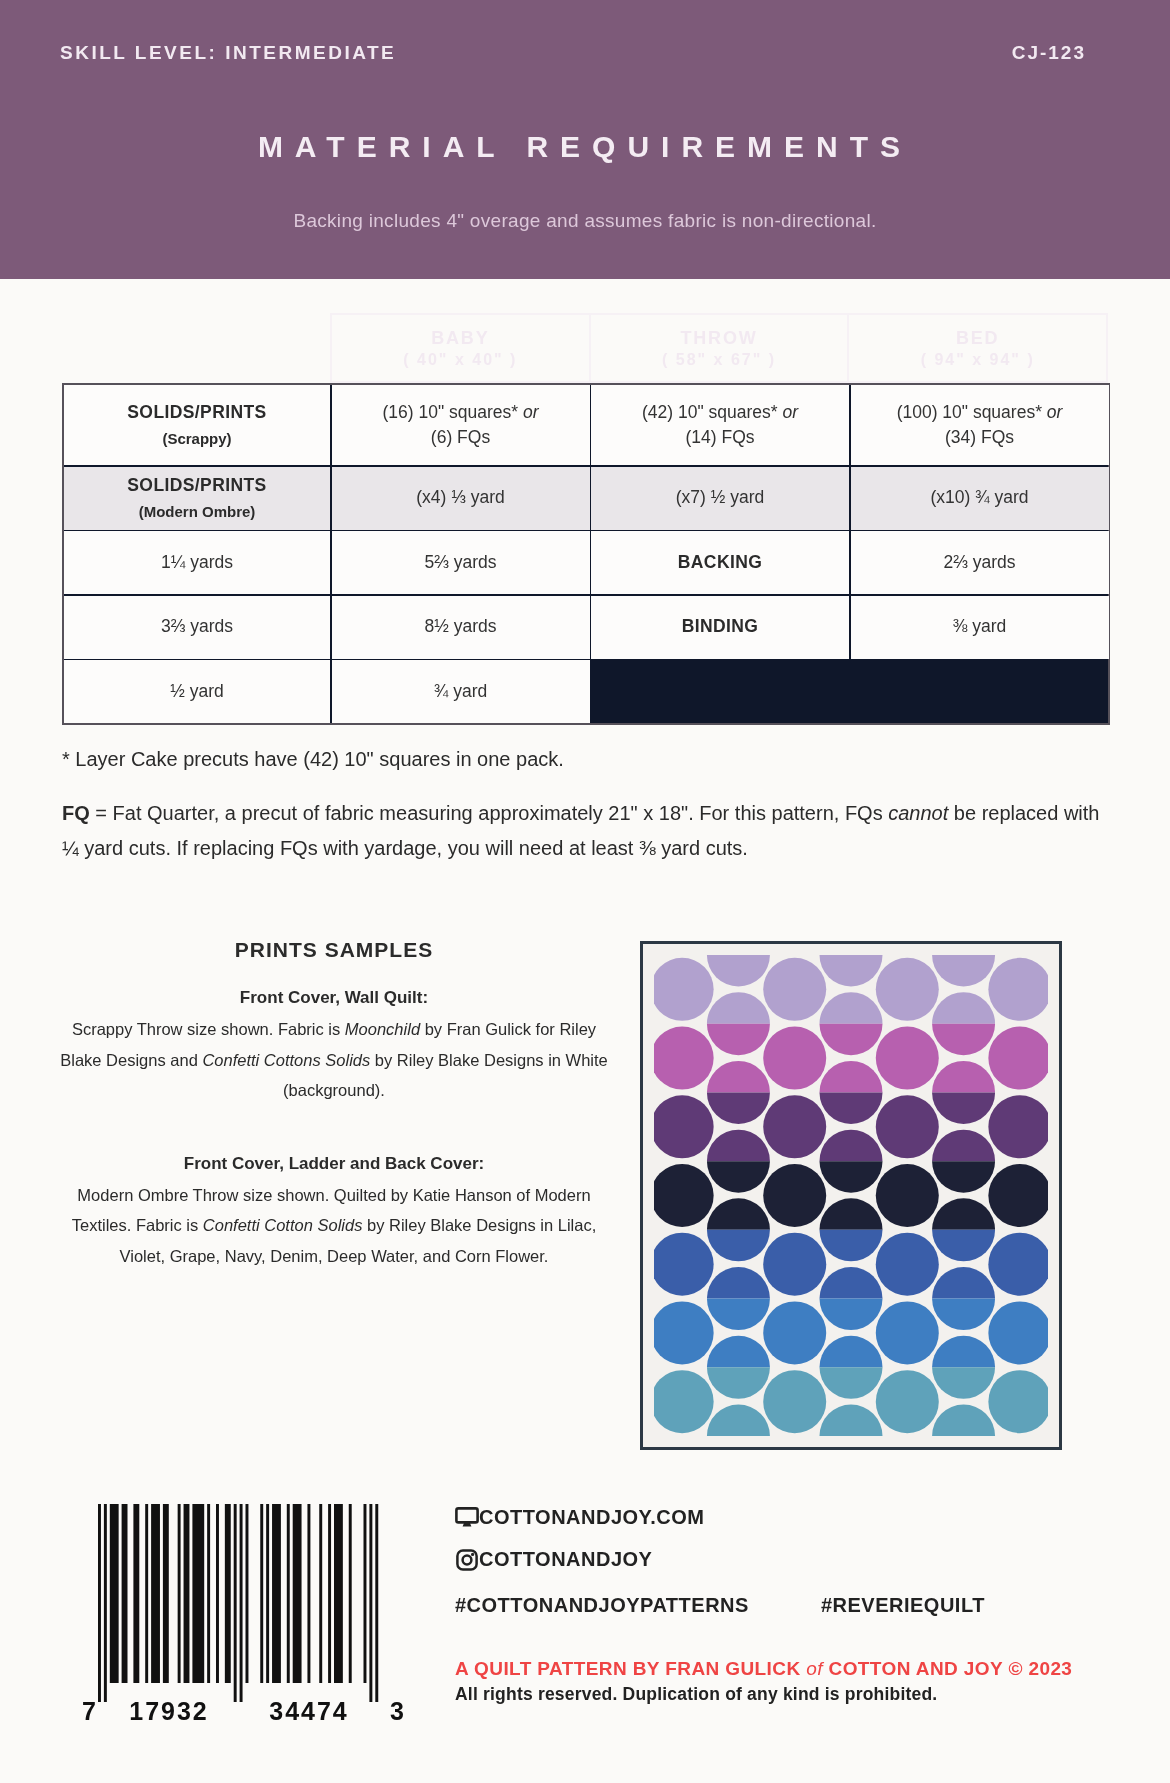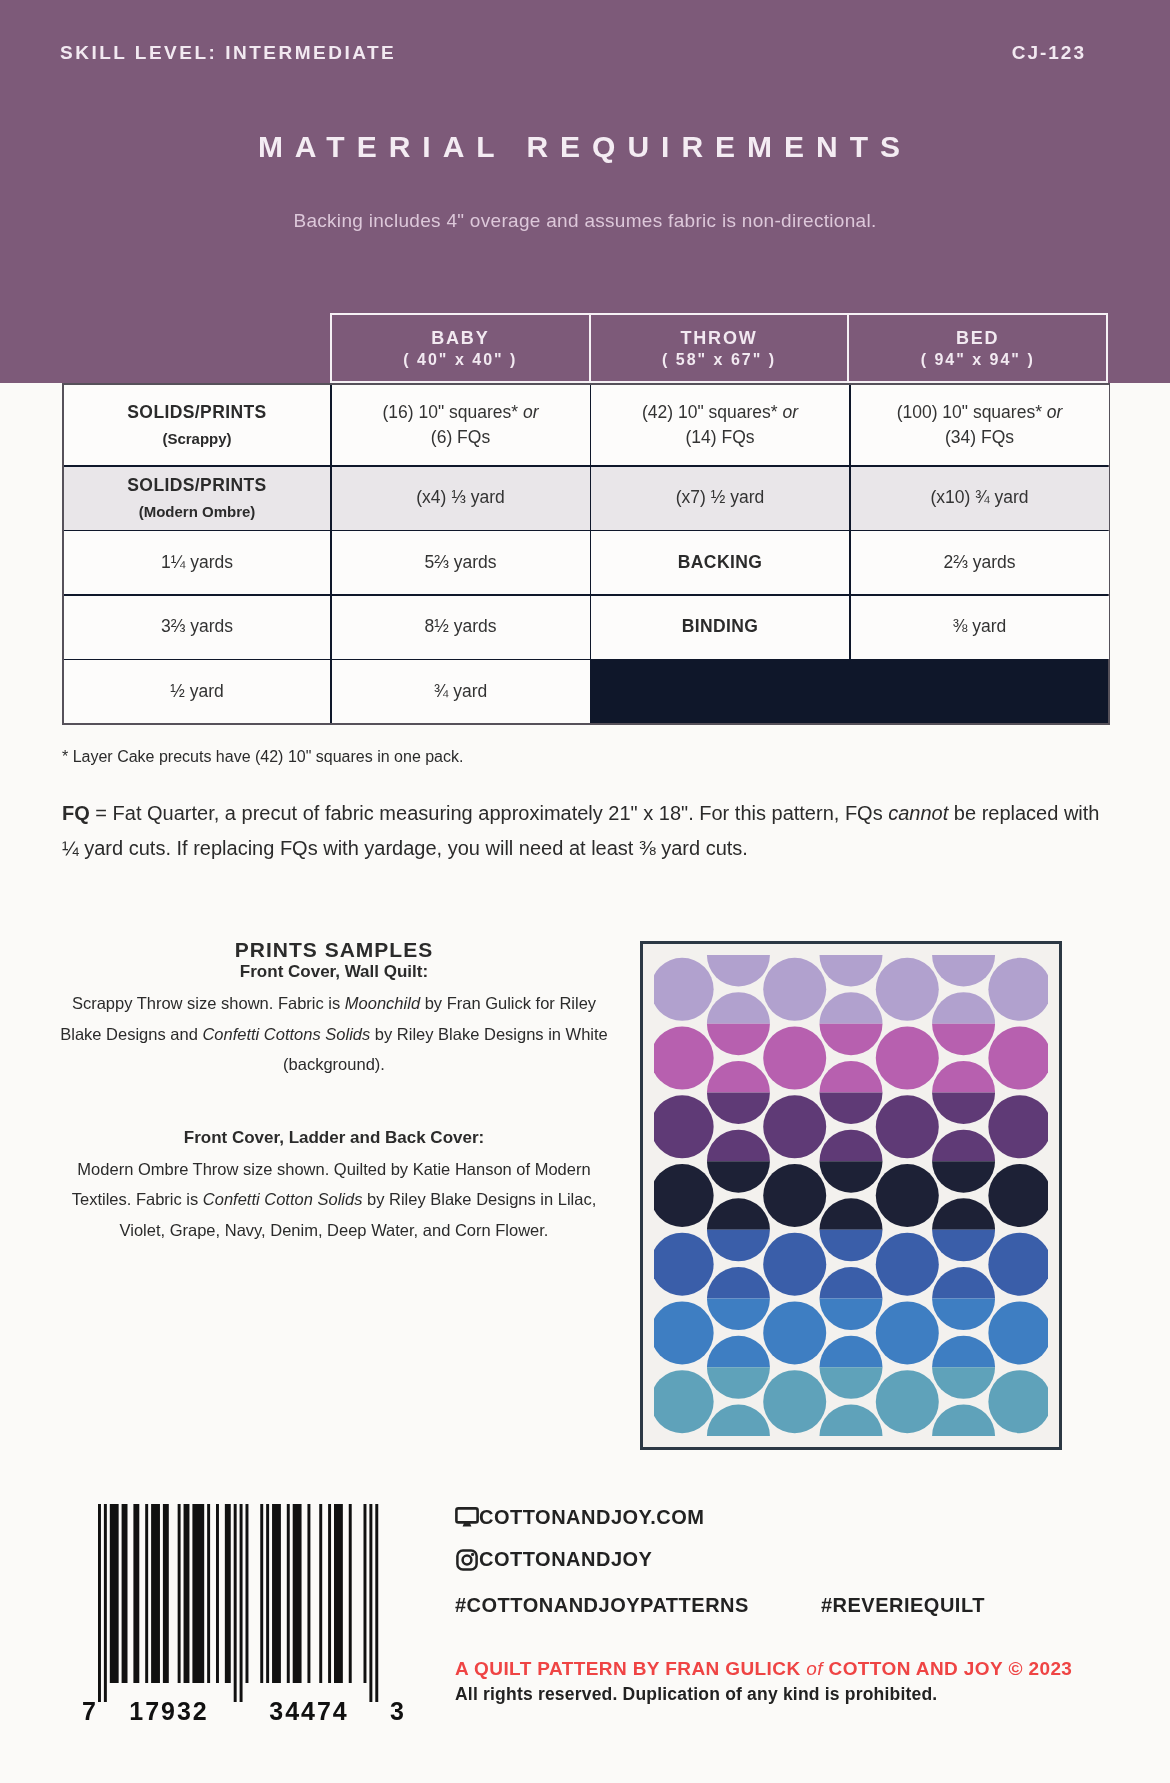--- a/index.html
+++ b/index.html
@@ -2,21 +2,21 @@
 <html><head>
 <meta charset="utf-8">
 <style>
   html,body{margin:0;padding:0;background:#9a9a9a;}
   .page{
     position:relative;width:1170px;height:1783px;margin:0 auto;
     background:#fbfaf8;overflow:hidden;color:#2b2b2b;
     font-family:"Liberation Sans","DejaVu Sans",sans-serif;
   }
   
-  .band{position:absolute;left:0;top:0;width:100%;height:383px;background:#7d5a79;}
+  .band{position:absolute;left:0;top:0;width:100%;height:279px;background:#7d5a79;}
   .skill{position:absolute;left:60px;top:42px;font-size:19px;font-weight:700;
          letter-spacing:2.5px;color:#f2e9f1;}
   .code{position:absolute;right:84px;top:42px;font-size:19px;font-weight:700;
         letter-spacing:2px;color:#f2e9f1;}
   .title{position:absolute;left:0;top:130px;width:100%;text-align:center;
          font-size:30px;font-weight:600;letter-spacing:12px;color:#f4ecf3;}
   .sub{position:absolute;left:0;top:210px;width:100%;text-align:center;
        font-size:19px;font-weight:500;letter-spacing:.3px;color:#ddc8da;}
   
   .hrow{position:absolute;left:330px;top:313px;width:778px;height:70px;display:flex;}
@@ -31,29 +31,29 @@
          grid-template-rows:80px 63px 63px 63px 63px;gap:1.5px;
          background:#0f172a;border:2px solid #56515a;}
   .cell{background:#fdfcfb;display:flex;align-items:center;justify-content:center;text-align:center;}
   .cell.shaded{background:#e9e6e9;}
   .cin{line-height:1.45;}
   .lab1{font-size:17.5px;font-weight:700;letter-spacing:.4px;}
   .lab2{font-size:15px;font-weight:700;margin-top:2px;}
   .val{font-size:17.5px;font-weight:500;color:#333;}
   .val i{font-style:italic;}
   
-  .footnote{position:absolute;left:62px;top:748px;font-size:16px;font-weight:500;}
+  .footnote{position:absolute;left:62px;top:748px;font-size:20px;font-weight:500;}
   .fqnote{position:absolute;left:62px;top:796px;width:1048px;font-size:20px;
           font-weight:500;line-height:1.75;}
   .fqnote b{font-weight:800;}
   .fqnote i{font-style:italic;}
   
   .cover{position:absolute;left:58px;top:938px;width:552px;text-align:center;}
   .cover h2{margin:0;font-size:21px;font-weight:800;letter-spacing:1px;}
-  .sec-title{font-size:17px;font-weight:700;}
+  .sec-title{font-size:17px;font-weight:700;margin-top:26px;}
   .cover-sec + .cover-sec .sec-title{margin-top:48px;}
   .sec-body{font-size:16.5px;font-weight:500;line-height:1.85;margin-top:6px;}
   .sec-body i{font-style:italic;}
   
   .quilt{position:absolute;left:640px;top:941px;width:422px;height:509px;margin:0;
          box-sizing:border-box;background:#f3f1ee;border:3px solid #2c3844;padding:11px;}
   
   .barcode{position:absolute;left:72px;top:1502px;width:340px;height:226px;}
   
   .fline{position:absolute;left:455px;display:flex;align-items:center;

